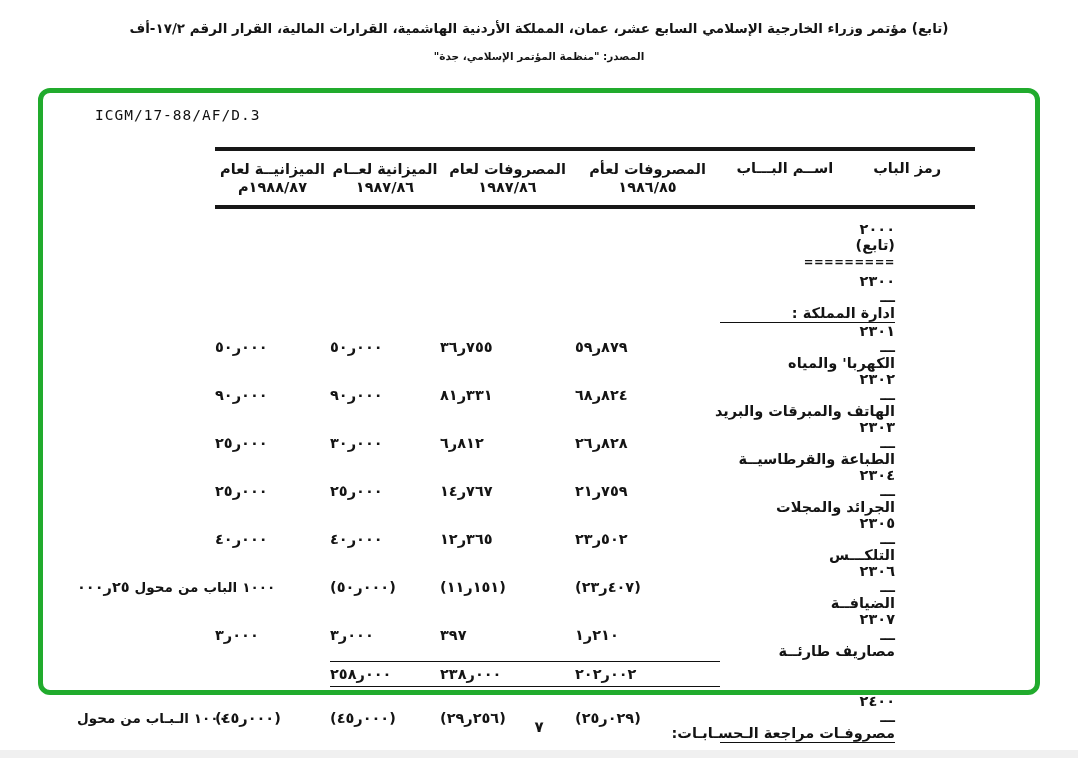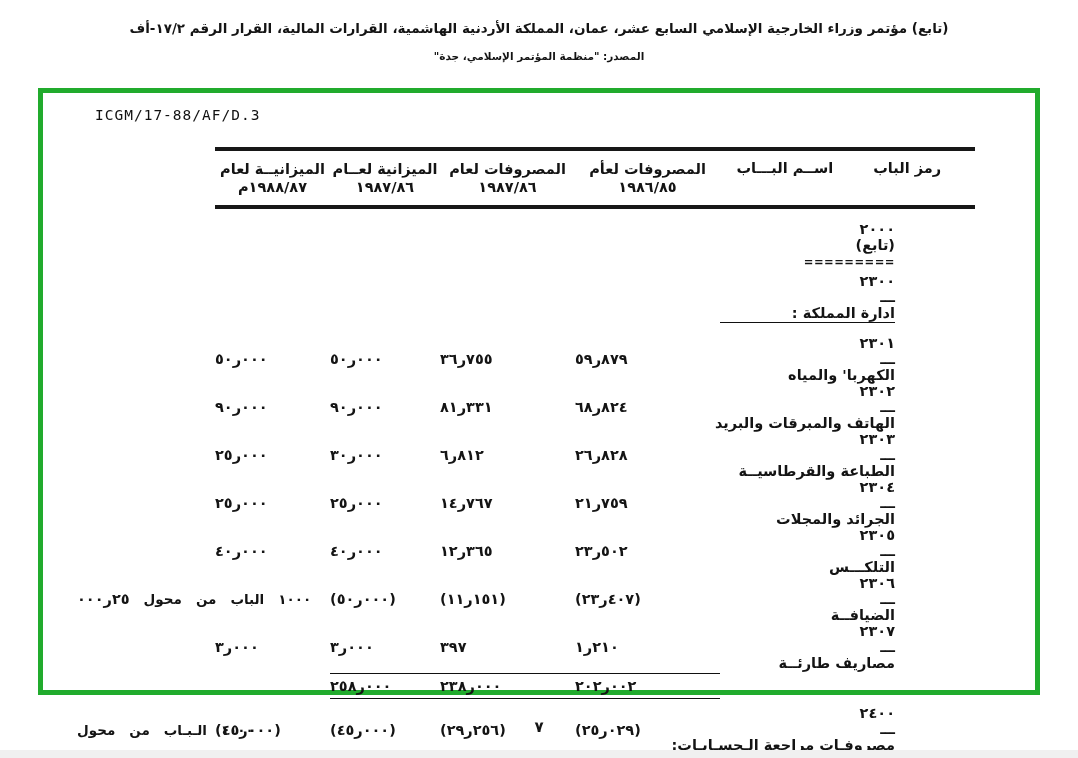--- a/index.html
+++ b/index.html
@@ -3,21 +3,21 @@
 <meta charset="utf-8">
 <style>
   html,body{margin:0;padding:0;background:#fff;}
   .stage{position:relative;width:1078px;height:758px;background:#ffffff;overflow:hidden;
          font-family:"DejaVu Sans",sans-serif;color:#141414;}
   .tophead{position:absolute;top:20px;left:0;right:0;text-align:center;direction:rtl;
            font-weight:700;font-size:13.5px;letter-spacing:0;}
   .tophead2{position:absolute;top:50px;left:0;right:0;text-align:center;direction:rtl;
             font-weight:700;font-size:10.5px;}
   .greenbox{position:absolute;left:38px;top:88px;width:992px;height:597px;background:#fff;
-            border:5px solid #21ab2d;border-radius:0;}
+            border:5px solid #21ab2d;border-radius:12px;}
   .docref{position:absolute;left:52px;top:14px;font-family:"DejaVu Sans Mono",monospace;
           font-size:14.5px;letter-spacing:1px;color:#111;}
   .tbl{position:absolute;top:54px;right:60px;width:900px;direction:rtl;}
   .trow{display:grid;grid-template-columns:255px 145px 135px 110px 115px 140px;direction:rtl;
         align-items:center;min-height:26px;}
   .rr{min-height:0;}
   .rl{height:3.5px;background:#171717;}
   .r5{grid-column:1/6;}
   .hrow{align-items:start;margin-top:1px;}
   .hl{display:flex;direction:rtl;gap:40px;padding:8px 34px 8px 0;font-weight:700;font-size:14.5px;white-space:nowrap;}
@@ -25,25 +25,25 @@
   .num{direction:ltr;unicode-bidi:bidi-override;font-weight:700;font-size:14.5px;white-space:nowrap;display:inline-block;}
   .cv{text-align:left;}
   .cv.c1{padding-right:28px;} .cv.c2{padding-right:22px;} .cv.c3{padding-right:6px;} .cv.c4{padding-right:18px;}
   .st{border-top:1.5px solid #111;border-bottom:1.5px solid #111;padding-top:2px;padding-bottom:3px;}
   .lbl{padding-right:80px;font-weight:700;font-size:14.5px;white-space:nowrap;}
   .code{margin-left:10px;text-align:right;}
   .dash{margin-left:8px;}
   .ul{border-bottom:1.6px solid #111;padding-bottom:1px;}
   .dashes{margin-top:2px;font-size:11.5px;letter-spacing:.5px;font-weight:700;width:fit-content;}
   .grp{align-items:start;margin-top:12px;min-height:40px;}
-  .secrow{margin-top:4px;margin-bottom:12px;}
+  .secrow{margin-top:4px;margin-bottom:0;}
   .subrow{margin-top:2px;}
   .r2400{margin-top:6px;}
   .r2500{margin-top:5px;}
-  .mcell{direction:ltr;display:flex;gap:14px;align-items:baseline;font-weight:700;font-size:13.5px;
+  .mcell{direction:ltr;display:flex;gap:5px;align-items:baseline;font-weight:700;font-size:13.5px;
          white-space:nowrap;justify-content:flex-start;padding-left:2px;}
   .merge46{grid-column:5/7;}
   .pagenum{position:absolute;bottom:22px;left:0;right:0;text-align:center;font-weight:700;font-size:15px;}
   .bstrip{position:absolute;bottom:0;left:0;right:0;height:8px;background:#f0f0f0;}
 </style>
 </head>
 <body>
 
 <div class="stage">
   <div class="tophead">(تابع) مؤتمر وزراء الخارجية الإسلامي السابع عشر، عمان، المملكة الأردنية الهاشمية، القرارات المالية، القرار الرقم ١٧/٢-أف</div>

